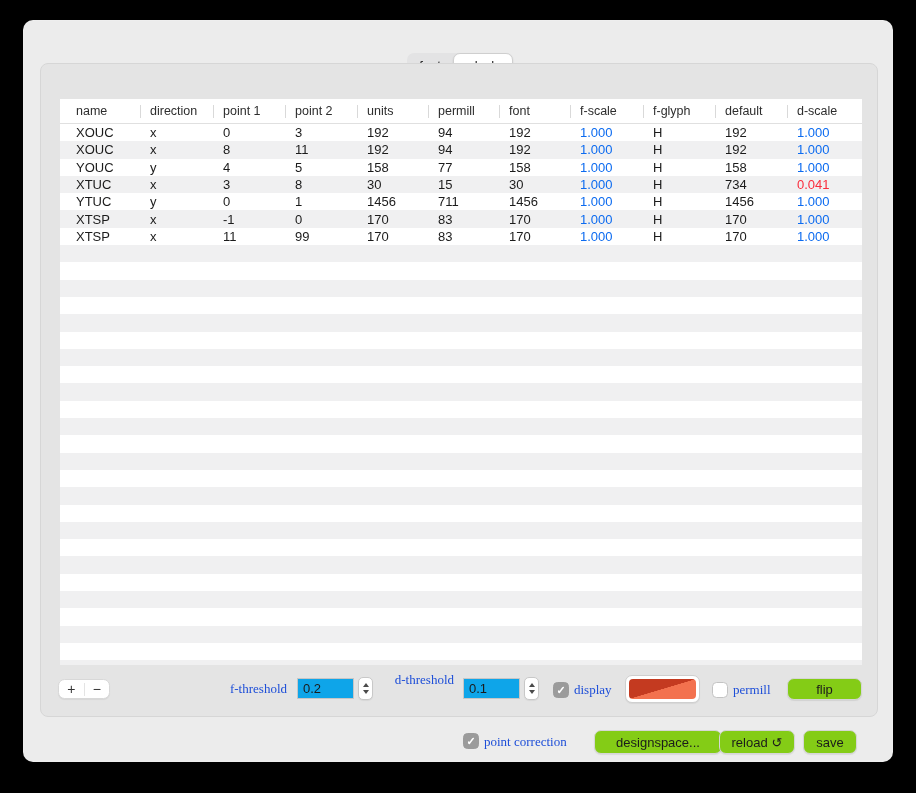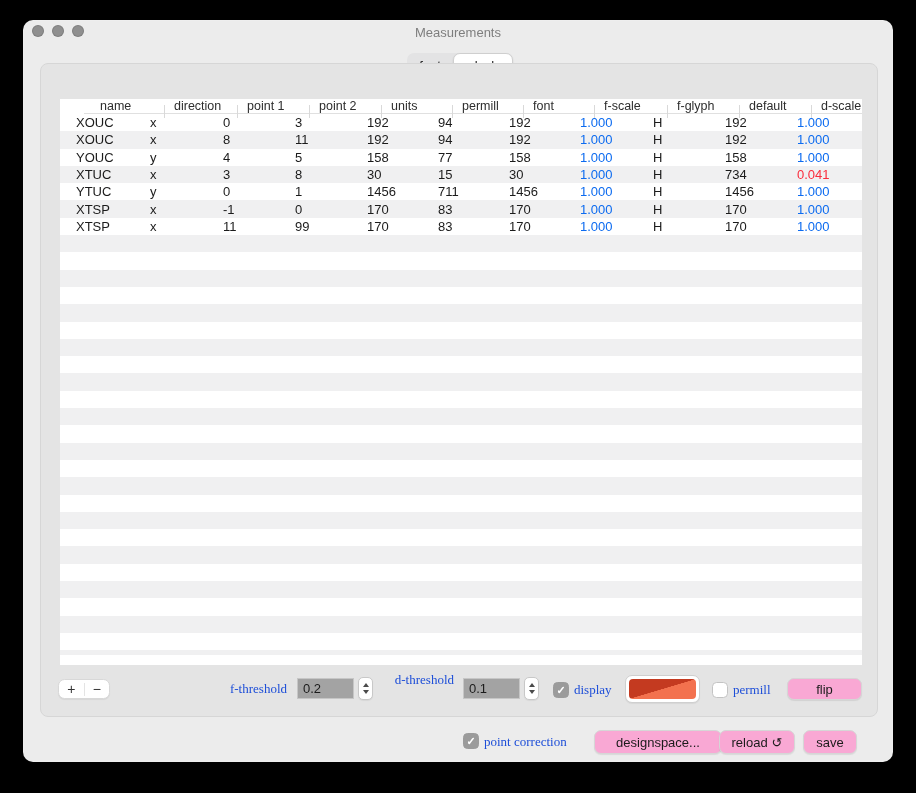--- a/index.html
+++ b/index.html
@@ -28,22 +28,22 @@
   .seg.glyph{width:60px;}
   .seg.sel{background:#ffffff;border:1px solid #cfcfcf;
            box-shadow:0 1px 2px rgba(0,0,0,0.12);}
 
   
   .panel{position:absolute;left:16px;top:42px;width:838px;height:654px;
          background:#e4e4e4;border:1px solid #d6d6d6;border-radius:8px;}
 
   
   .table{position:absolute;left:19px;top:35px;width:802px;height:566px;background:#fff;}
-  .thead{height:15px;display:grid;border-bottom:1px solid #e0e0e0;
-         grid-template-columns:80px 73px 72px 72px 71px 71px 71px 73px 72px 72px 75px;margin-left:24px;}
+  .thead{height:25px;display:grid;border-bottom:1px solid #e0e0e0;
+         grid-template-columns:80px 73px 72px 72px 71px 71px 71px 73px 72px 72px 75px;}
   .th{position:relative;display:flex;align-items:center;font-size:12.5px;color:#2d2d2d;}
   .th:not(.c0)::before{content:"";position:absolute;left:0;top:6px;width:1px;height:13px;
                        background:#d9d9d9;}
   .tbody{height:541px;overflow:hidden;
     background:repeating-linear-gradient(to bottom,
       #ffffff 0px,#ffffff 17.3px,#f0f0f1 17.3px,#f0f0f1 34.6px);}
   .tr{height:17.3px;display:grid;
       grid-template-columns:80px 73px 72px 72px 71px 71px 71px 73px 72px 72px 75px;}
   .td{display:flex;align-items:center;font-size:13px;color:#1b1b1b;white-space:nowrap;}
   .td,.th{padding-left:10px;}
@@ -54,21 +54,21 @@
   
   .addremove{position:absolute;left:17px;top:615px;width:52px;height:20px;background:#fff;
              border-radius:6.5px;border:1px solid #d8d8d8;box-shadow:0 1px 1px rgba(0,0,0,0.06);
              display:flex;align-items:center;}
   .addremove .half{flex:1;text-align:center;font-size:14px;color:#333;line-height:18px;}
   .addremove .div{width:1px;height:13px;background:#e4e4e4;}
 
   .lbl{position:absolute;font-size:13px;color:#1d4ed8;line-height:16px;font-family:Liberation Serif, serif;}
   .lbl.right{text-align:right;}
 
-  .field{position:absolute;width:57px;height:21px;background:#a3a3a3;border:1px solid #c6c6c6;
+  .field{position:absolute;width:57px;height:21px;background:#0ea5e9;border:1px solid #c6c6c6;
          font-size:13px;color:#1b1b1b;padding:0 0 0 5px;font-family:"Liberation Sans",sans-serif;
          outline:none;}
   .stepper{position:absolute;width:15px;height:23px;background:#fff;border:1px solid #c8c8c8;
            border-radius:5px;box-shadow:0 1px 1px rgba(0,0,0,0.06);
            display:flex;flex-direction:column;align-items:center;justify-content:center;gap:3px;}
   .tri-up{width:0;height:0;border-left:3.5px solid transparent;border-right:3.5px solid transparent;
           border-bottom:4.5px solid #4a4a4a;}
   .tri-dn{width:0;height:0;border-left:3.5px solid transparent;border-right:3.5px solid transparent;
           border-top:4.5px solid #4a4a4a;}
 
@@ -76,42 +76,34 @@
       border:1px solid #c3c3c3;display:flex;align-items:center;justify-content:center;}
   .cb.on{background:#9b9b9b;border-color:#9b9b9b;}
   .cb .tick{display:none;color:#fff;font-size:11px;font-weight:bold;line-height:16px;}
   .cb.on .tick{display:block;}
 
   .well{position:absolute;left:584px;top:611px;width:75px;height:28px;background:#fff;
         border:1px solid #cfcfcf;border-radius:7px;padding:3px;
         box-shadow:0 1px 1px rgba(0,0,0,0.06);}
   .well .swatch{width:100%;height:100%;border-radius:4px;}
 
-  .btn{position:absolute;background:#f9a8d4;border:1px solid #d6d6d6;border-radius:7px;
+  .btn{position:absolute;background:#84cc16;border:1px solid #d6d6d6;border-radius:7px;
        box-shadow:0 1px 1px rgba(0,0,0,0.08);display:flex;align-items:center;
        justify-content:center;font-size:13px;color:#1b1b1b;gap:4px;}
 
   .flip-btn{left:746px;top:614px;width:75px;height:22px;}
   .designspace-btn{left:570px;top:709px;width:128px;height:24px;}
   .reload-btn{left:695px;top:709px;width:76px;height:24px;}
   .save-btn{left:779px;top:709px;width:54px;height:24px;}
 </style>
 </head>
 <body>
 
 <div class="window">
 
-  <div class="titlebar">
-    <div class="lights">
-      <div class="light"></div>
-      <div class="light"></div>
-      <div class="light"></div>
-    </div>
-    <div class="wtitle">Measurements</div>
-  </div>
 
   <div class="tabs">
     <div class="seg font">font</div>
     <div class="seg glyph sel">glyph</div>
   </div>
 
   <div class="panel">
 
     <div class="table">
       <div class="thead" id="thead">

